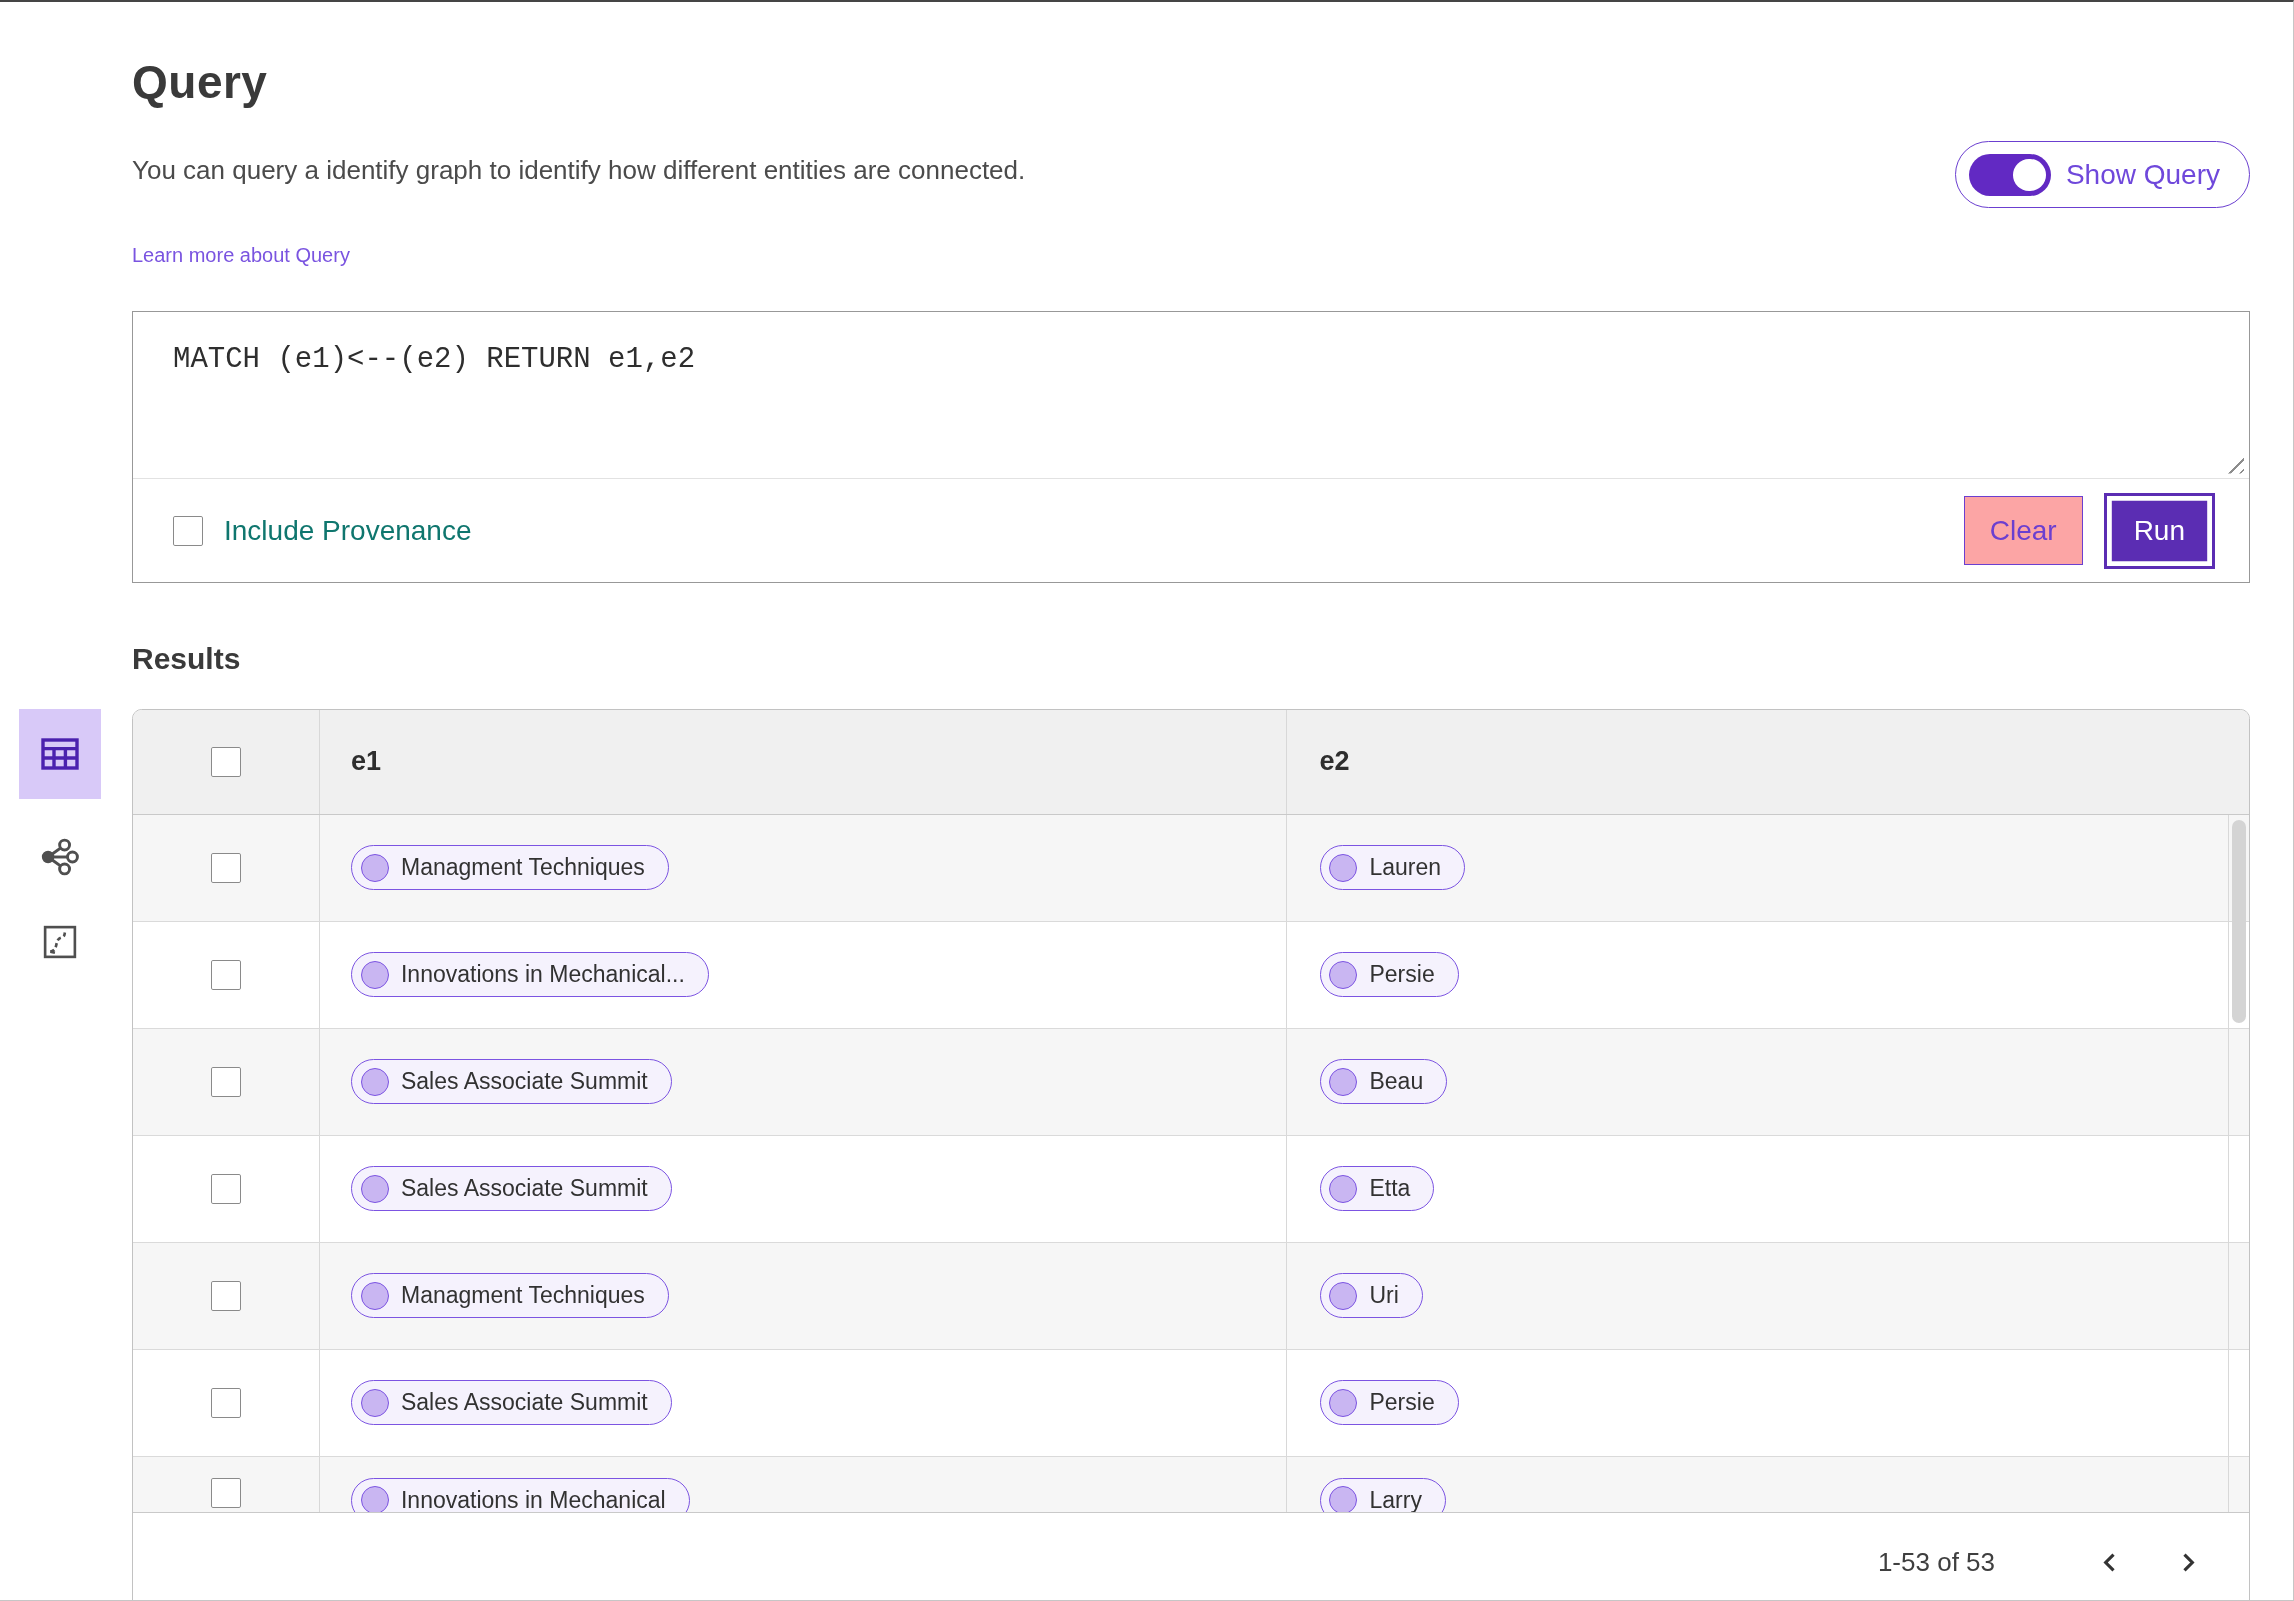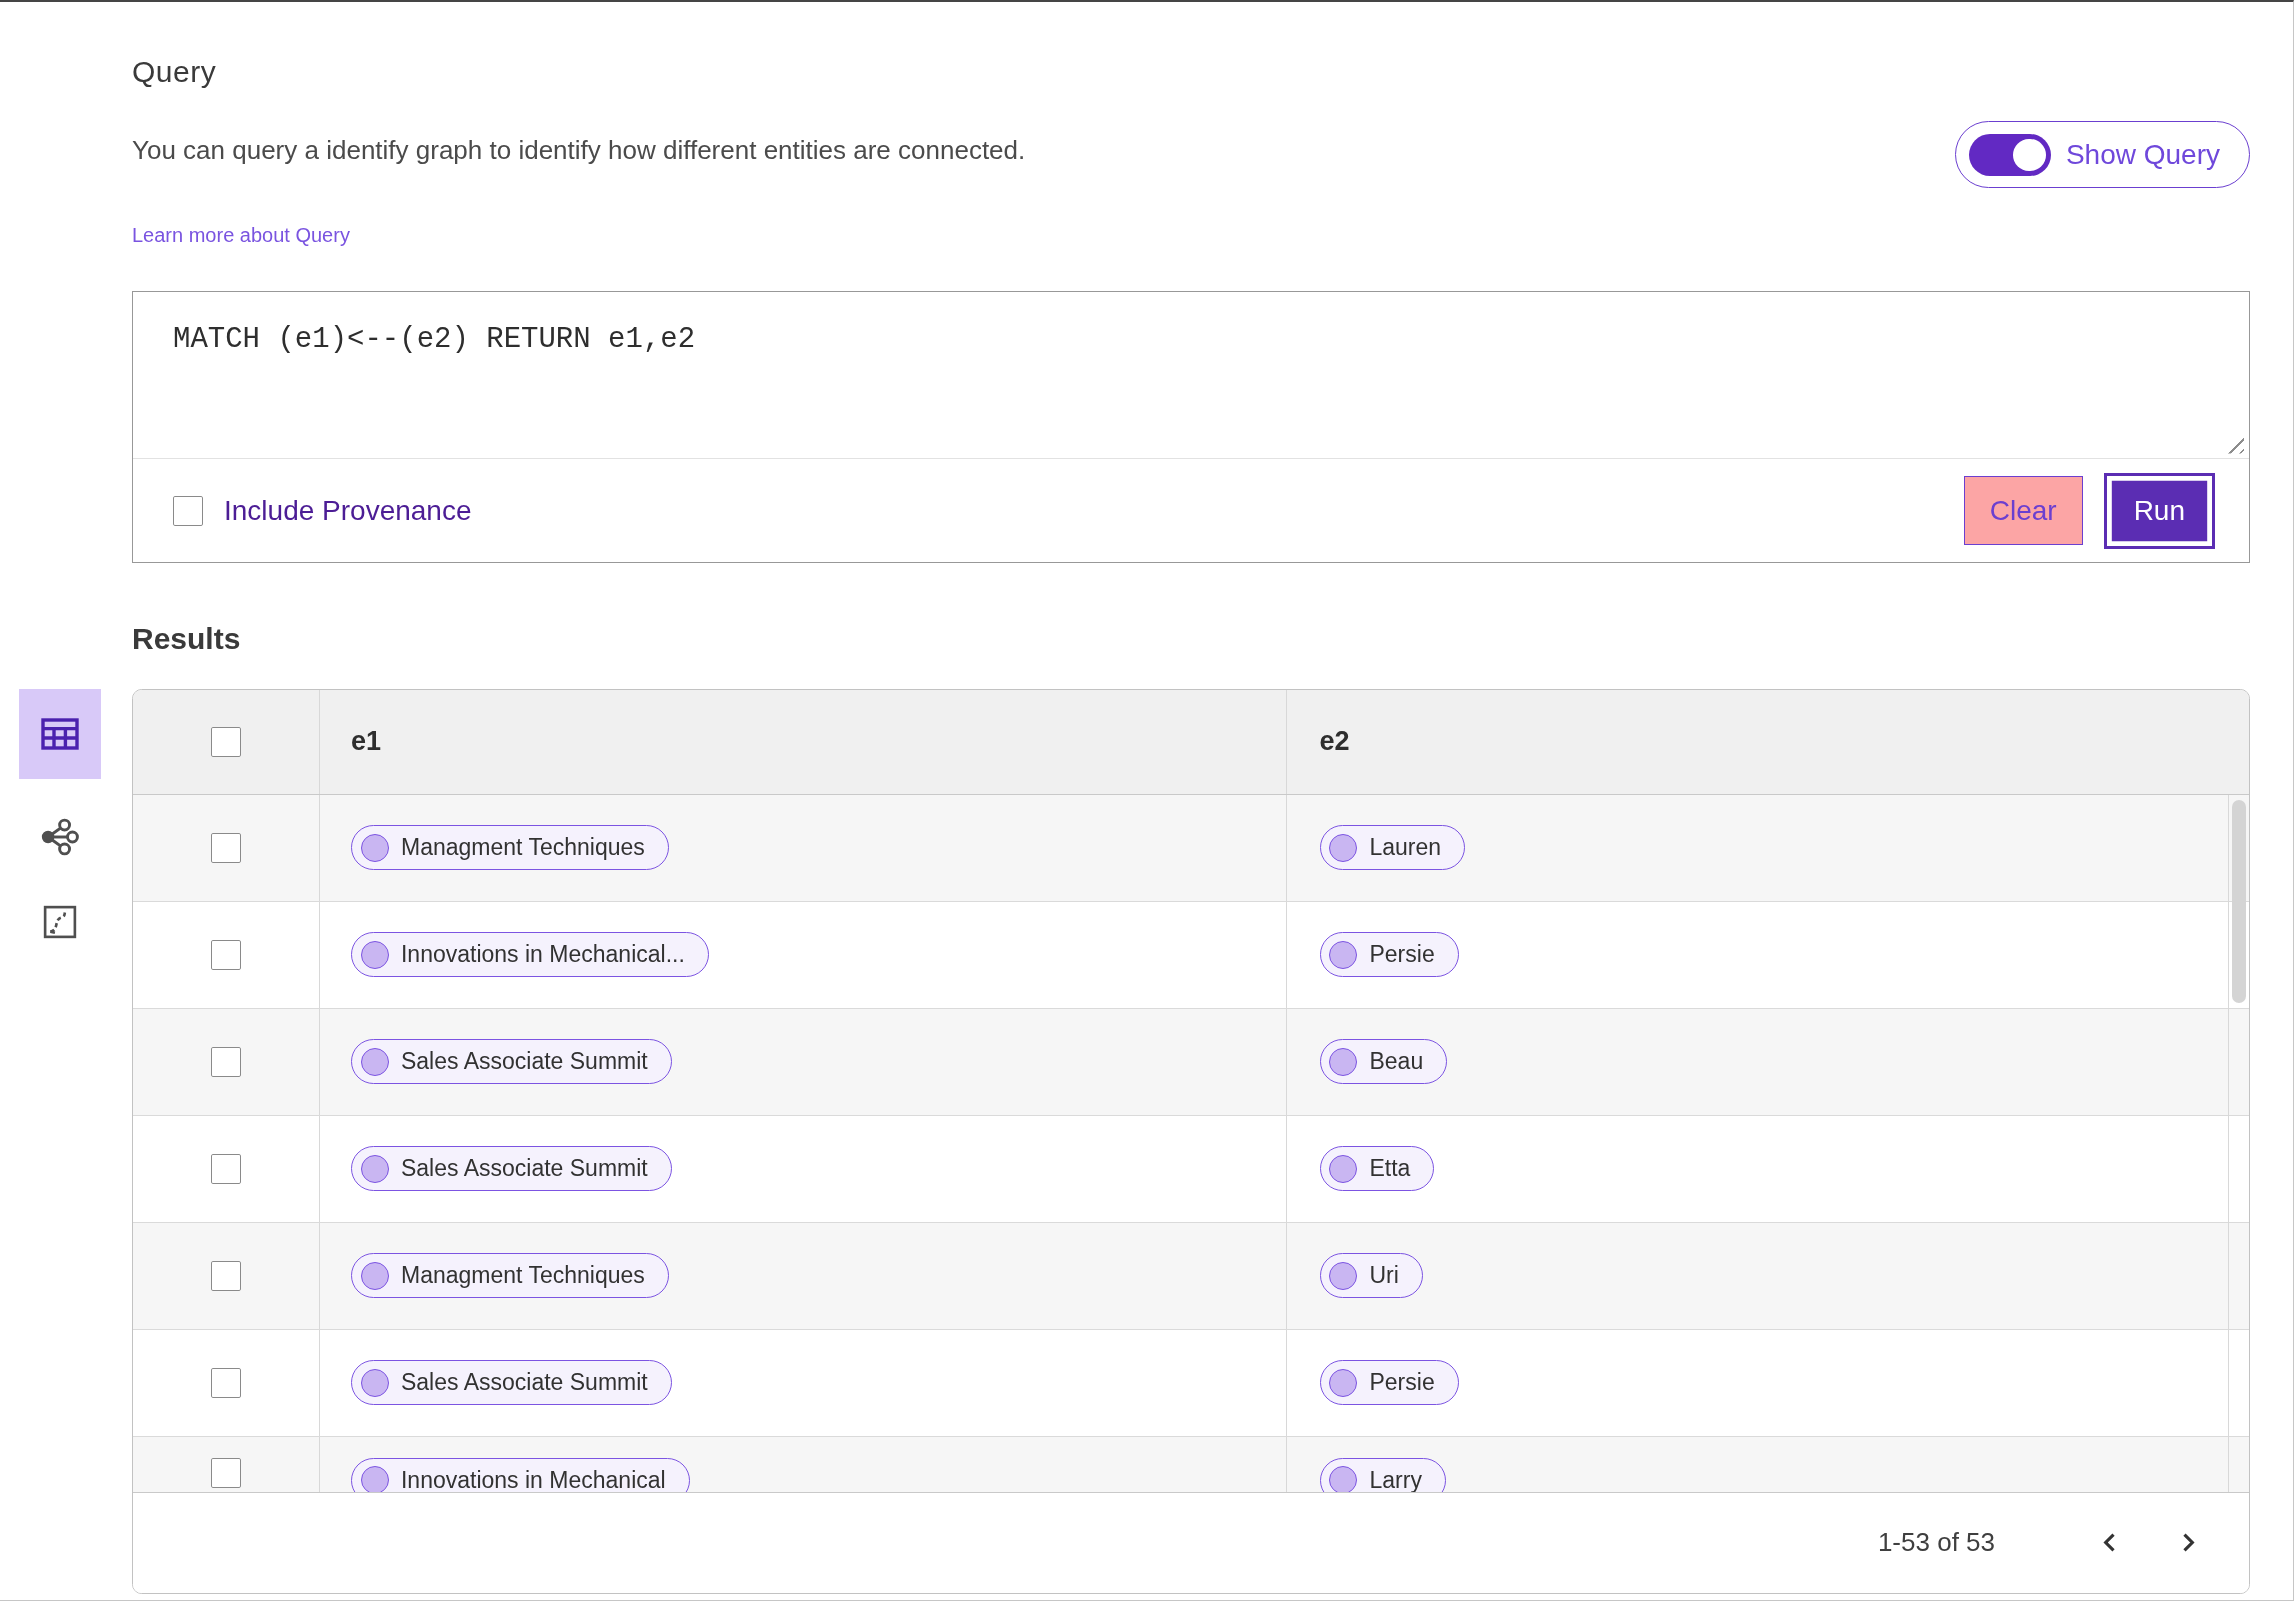--- a/index.html
+++ b/index.html
@@ -4,21 +4,21 @@
 <style>
   * { margin:0; padding:0; box-sizing:border-box; }
   body { background:#fff; font-family:"Liberation Sans", sans-serif; color:#3d3d3d; }
   .page {
     position:relative; width:2294px; height:1601px; background:#fff; overflow:hidden;
     border-top:2.9px solid #454545; border-right:1.9px solid #c6c6c6; border-bottom:1.9px solid #c6c6c6;
   }
   .content { padding:53px 43px 0 132px; }
 
   
-  .h1 { font-size:30px; font-weight:400; color:#3a3a3a; letter-spacing:0.5px; }
+  .h1 { font-size:46px; font-weight:700; color:#3a3a3a; letter-spacing:0.5px; }
   .desc-row { margin-top:40px; display:flex; justify-content:space-between; align-items:flex-start; }
   .desc { font-size:26px; color:#4b4b4b; padding-top:5.7px; }
   .learn-link { display:inline-block; margin-top:36px; font-size:20px; color:#7a54e0; text-decoration:none; cursor:pointer; }
 
   .show-query-toggle {
     display:inline-flex; align-items:center; gap:15.3px; border:1.9px solid #6b3fd0;
     border-radius:42px; padding:11.5px 29px 11.5px 12.4px; background:#fff; cursor:pointer; margin-top:-7.6px;
   }
   .switch { position:relative; width:82px; height:42px; border-radius:21px; background:#6229c3; flex:0 0 auto; }
   .knob { position:absolute; top:4.8px; right:4.8px; width:32.5px; height:32.5px; border-radius:50%; background:#fff; }
@@ -27,21 +27,21 @@
   
   .query-panel { margin-top:44px; border:1.9px solid #989898; background:#fff; }
   .code-area { position:relative; height:167px; border-bottom:1.9px solid #e2e2e2; }
   .code-text { padding:31px 0 0 40px; font-family:"Liberation Mono", monospace; font-size:29px; color:#2e2e2e; white-space:pre; }
   .resize-handle {
     position:absolute; right:4.8px; bottom:4.8px; width:23px; height:23px;
     background:repeating-linear-gradient(135deg, transparent 0 5.7px, #8d8d8d 5.7px 7.6px);
     clip-path:polygon(100% 0, 100% 100%, 0 100%); cursor:nwse-resize;
   }
   .controls { height:103px; display:flex; align-items:center; justify-content:space-between; padding:0 34px 0 40px; }
-  .prov { display:flex; align-items:center; gap:21px; cursor:pointer; font-size:28px; color:#4c1d95; }
+  .prov { display:flex; align-items:center; gap:21px; cursor:pointer; font-size:28px; color:#0f766e; }
   .checkbox { width:30px; height:30px; border:1.9px solid #8a8a8a; background:#fff; border-radius:1.9px; display:inline-block; cursor:pointer; flex:0 0 auto; }
   .btns { display:flex; align-items:center; gap:21px; }
   .btn-clear {
     height:69px; min-width:113px; padding:0 25px; font-size:28px; font-family:inherit;
     color:#6b3fd0; background:#fca5a5; border:1.9px solid #6b3fd0; cursor:pointer;
   }
   .btn-run {
     height:76px; min-width:103px; padding:0 27px; font-size:28px; font-family:inherit;
     color:#fff; background:#5b2db3; border:3.8px solid #5b2db3; box-shadow:inset 0 0 0 4.8px #fff; cursor:pointer;
   }

